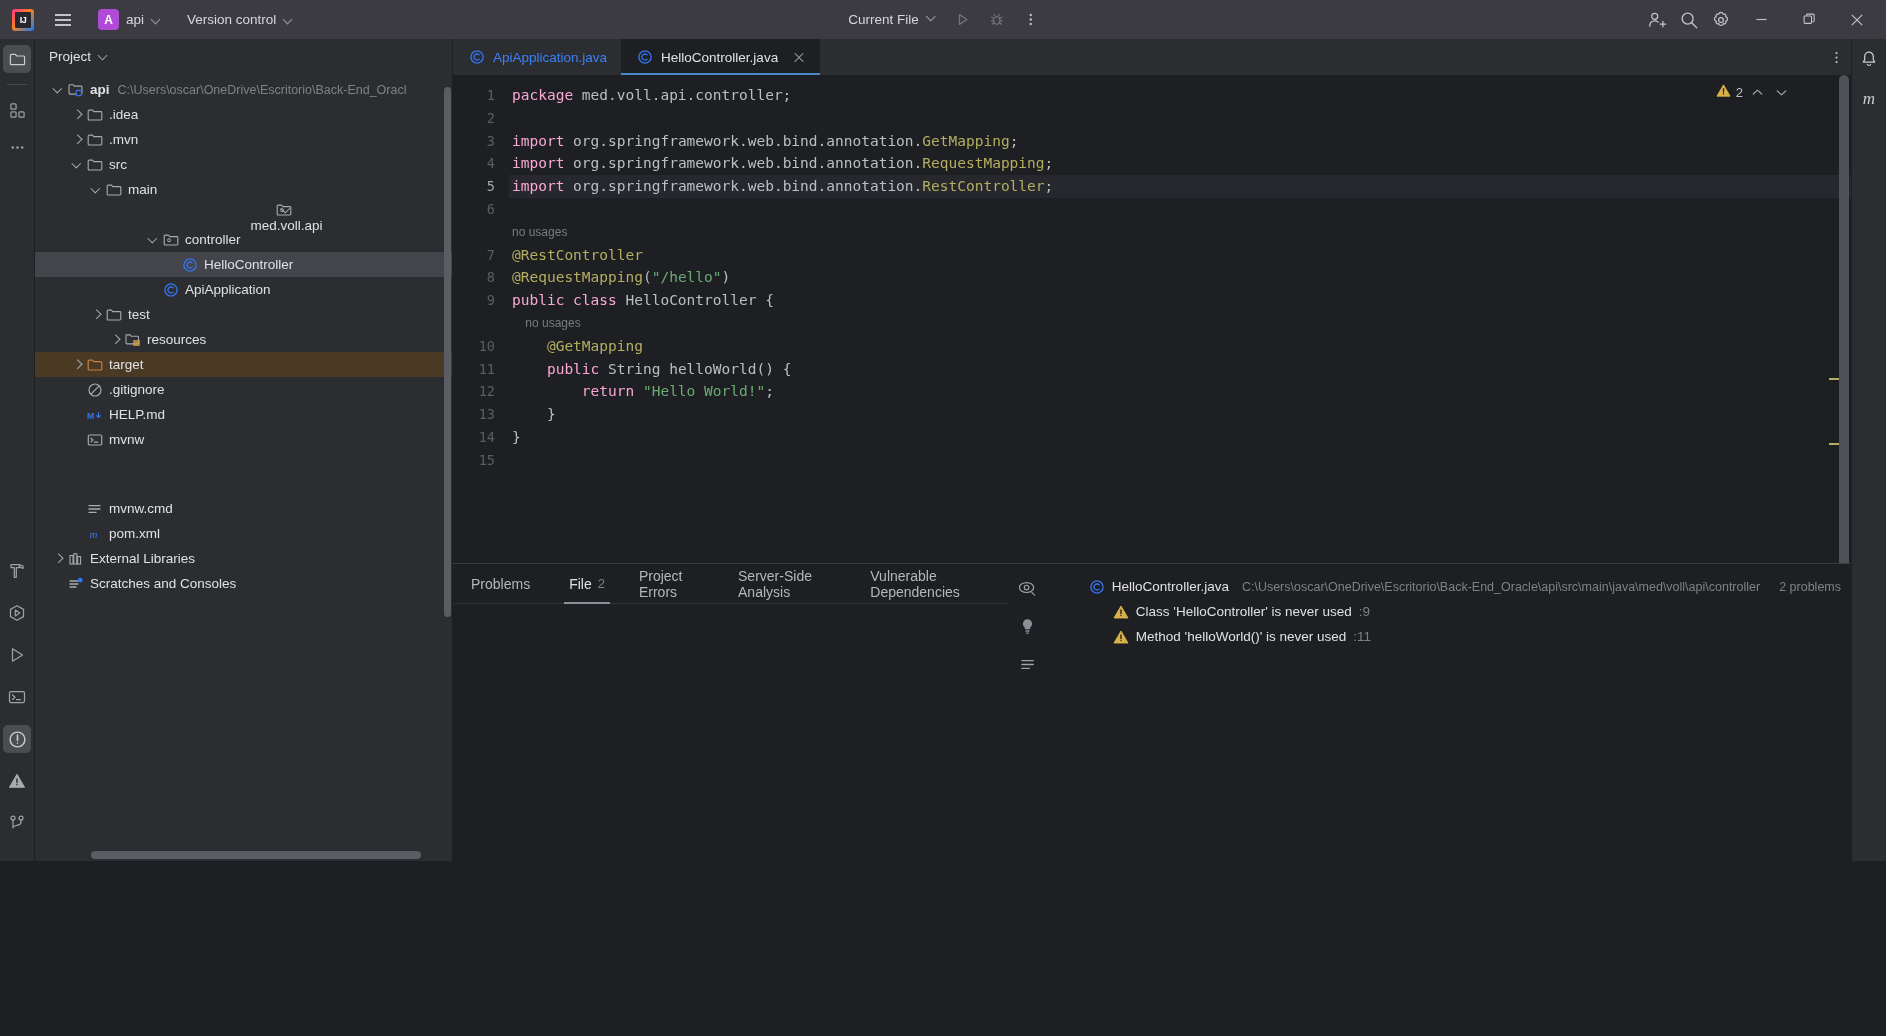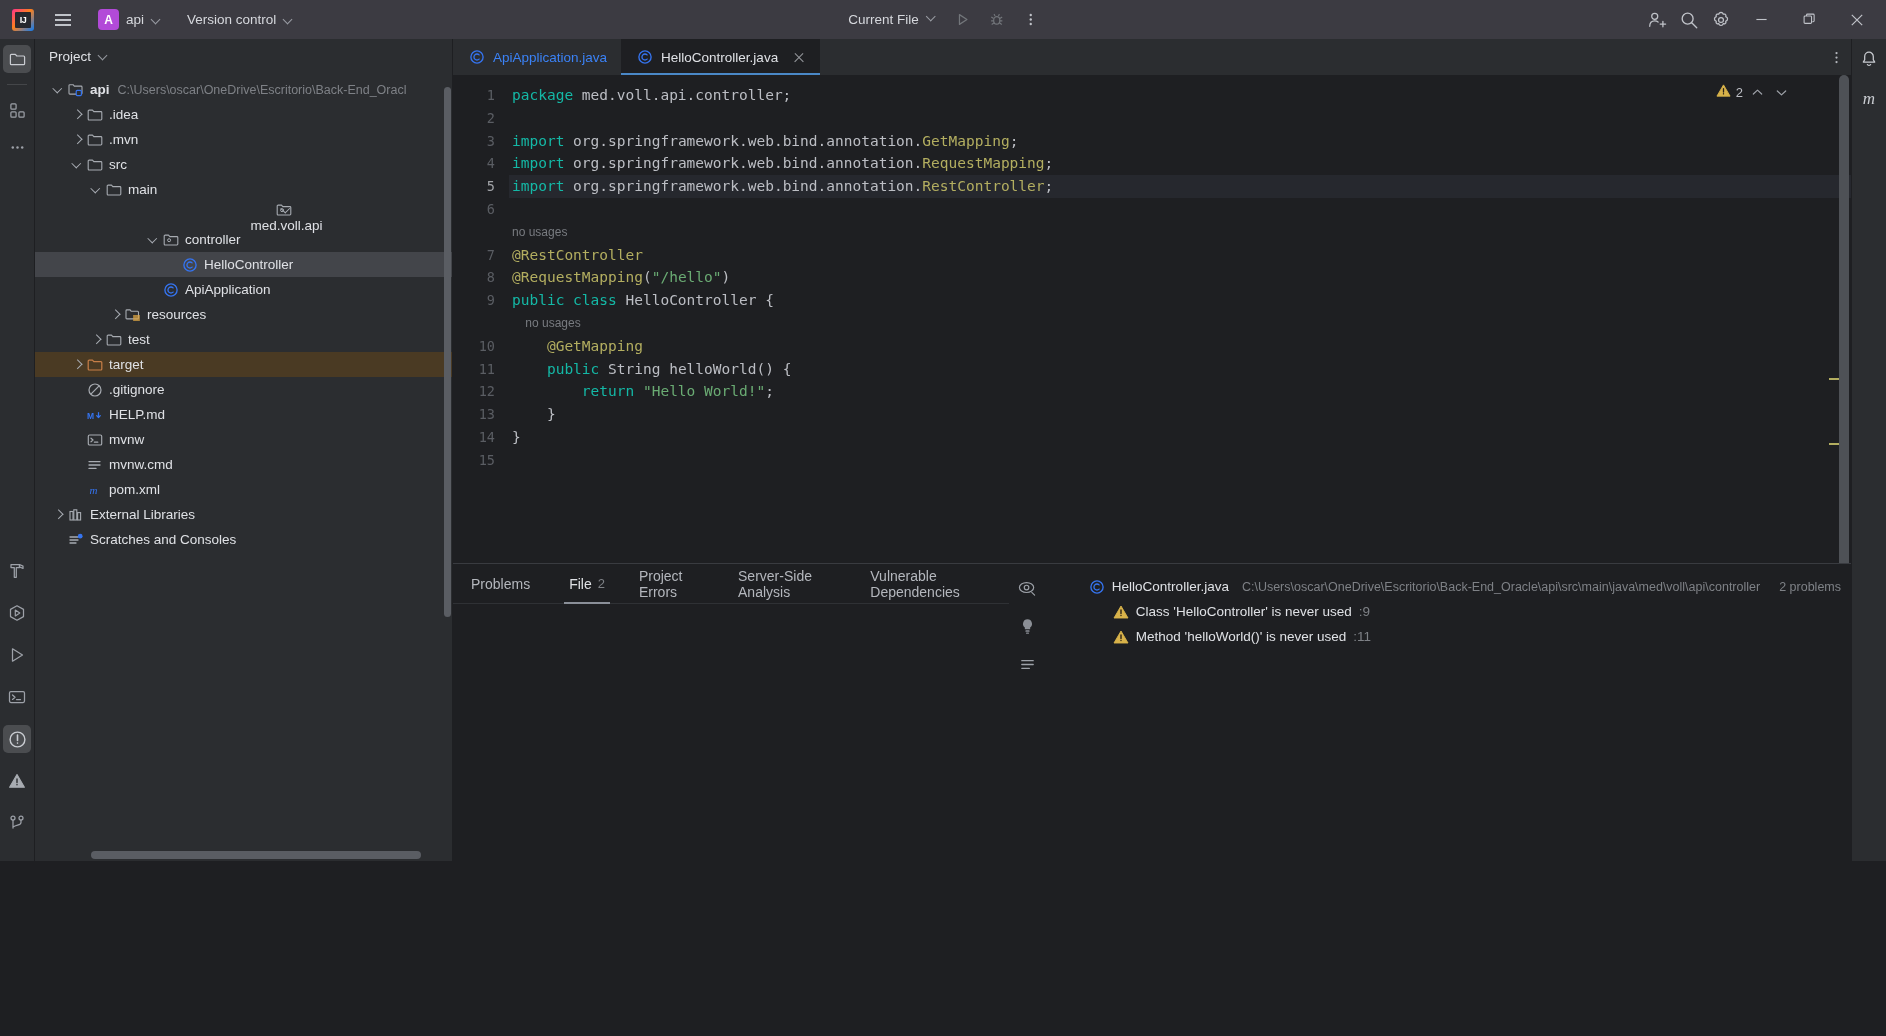--- a/index.html
+++ b/index.html
@@ -144,21 +144,21 @@
   }
   .gline { height: 22.8px; line-height: 22.8px; font-family: "DejaVu Sans Mono", monospace; font-size: 13.5px; color: #5a5d63; padding-right: 14px; }
   .gline.cur { color: #a1a3a7; }
   .code {
     flex: 1; padding-top: 9px; min-width: 0; position: relative;
     font-family: "DejaVu Sans Mono", monospace; font-size: 14.5px;
   }
   .cline { height: 22.8px; line-height: 22.8px; white-space: pre; padding-left: 3px; }
   .cline.cur { background: #26282e; }
   .hint { height: 22.8px; line-height: 22.8px; white-space: pre; padding-left: 3px; font-family: "Liberation Sans", sans-serif; font-size: 12px; color: #787b80; }
-  .kw { color: #14b8a6; }
+  .kw { color: #f9a8d4; }
   .ann { color: #b3ae60; }
   .cls { color: #bcbec4; }
   .str { color: #6aab73; }
   .pl { color: #bcbec4; }
   .mth { color: #bcbec4; }
 
   .inspect-widget {
     position: absolute; right: 60px; top: 8px;
     display: flex; align-items: center; gap: 5px; z-index: 5;
   }
@@ -445,39 +445,39 @@
           <div class="trow" style="padding-left: 111px;">
             <span class="tarrow"></span>
             <span class="ticon">
               <svg width="16" height="16" viewBox="0 0 16 16">
                 <circle cx="8" cy="8" r="6.1" fill="none" stroke="#3574f0" stroke-width="1.35"></circle>
                 <path d="M10.1 5.9 a3 3 0 1 0 0 4.2" fill="none" stroke="#3574f0" stroke-width="1.35" stroke-linecap="round"></path>
               </svg>
             </span>
             <span class="tlabel">ApiApplication</span>
           </div>
+          <div class="trow" style="padding-left: 54px;">
+            <span class="tarrow closed"></span>
+            <span class="ticon">
+              <svg width="16" height="16" viewBox="0 0 16 16">
+                <path d="M1.2 4 a.9.9 0 0 1 .9-.9h3.4l1.3 1.5h7.1a.9.9 0 0 1 .9.9v6.6a.9.9 0 0 1-.9.9H2.1a.9.9 0 0 1-.9-.9z" fill="none" stroke="#a7abb1" stroke-width="1.1" stroke-linejoin="round"></path>
+              </svg>
+            </span>
+            <span class="tlabel">test</span>
+          </div>
           <div class="trow" style="padding-left: 73px;">
             <span class="tarrow closed"></span>
             <span class="ticon">
               <svg width="16" height="16" viewBox="0 0 16 16">
                 <path d="M1 3.8 a.9.9 0 0 1 .9-.9h3.2l1.2 1.4h6.3a.9.9 0 0 1 .9.9v5.8a.9.9 0 0 1-.9.9H1.9a.9.9 0 0 1-.9-.9z" fill="none" stroke="#a7abb1" stroke-width="1.1" stroke-linejoin="round"></path>
                 <path d="M8.6 9 h5.8 M8.6 11 h5.8 M8.6 13 h5.8" stroke="#d9a343" stroke-width="1.3" stroke-linecap="round"></path>
               </svg>
             </span>
             <span class="tlabel">resources</span>
           </div>
-          <div class="trow" style="padding-left: 54px;">
-            <span class="tarrow closed"></span>
-            <span class="ticon">
-              <svg width="16" height="16" viewBox="0 0 16 16">
-                <path d="M1.2 4 a.9.9 0 0 1 .9-.9h3.4l1.3 1.5h7.1a.9.9 0 0 1 .9.9v6.6a.9.9 0 0 1-.9.9H2.1a.9.9 0 0 1-.9-.9z" fill="none" stroke="#a7abb1" stroke-width="1.1" stroke-linejoin="round"></path>
-              </svg>
-            </span>
-            <span class="tlabel">test</span>
-          </div>
           <div class="trow excluded" style="padding-left: 35px;">
             <span class="tarrow closed"></span>
             <span class="ticon">
               <svg width="16" height="16" viewBox="0 0 16 16">
                 <path d="M1.2 4 a.9.9 0 0 1 .9-.9h3.4l1.3 1.5h7.1a.9.9 0 0 1 .9.9v6.6a.9.9 0 0 1-.9.9H2.1a.9.9 0 0 1-.9-.9z" fill="none" stroke="#c87f48" stroke-width="1.2" stroke-linejoin="round"></path>
               </svg>
             </span>
             <span class="tlabel">target</span>
           </div>
           <div class="trow" style="padding-left: 35px;">
@@ -503,21 +503,21 @@
           <div class="trow" style="padding-left: 35px;">
             <span class="tarrow"></span>
             <span class="ticon">
               <svg width="16" height="16" viewBox="0 0 16 16">
                 <rect x="1.3" y="3" width="13.4" height="10" rx="1.3" fill="none" stroke="#a7abb1" stroke-width="1.15"></rect>
                 <path d="M4 6.2 L6 8 L4 9.8 M7.4 10.2 h3.4" fill="none" stroke="#a7abb1" stroke-width="1.2" stroke-linecap="round" stroke-linejoin="round"></path>
               </svg>
             </span>
             <span class="tlabel">mvnw</span>
           </div>
-          <div class="trow" style="padding-left: 35px;">
+          <div class="trow" style="padding-left: 35px; margin-top: 44px;">
             <span class="tarrow"></span>
             <span class="ticon">
               <svg width="16" height="16" viewBox="0 0 16 16">
                 <path d="M2 4.6 h11 M2 8 h11 M2 11.4 h7" stroke="#a7abb1" stroke-width="1.3" stroke-linecap="round"></path>
               </svg>
             </span>
             <span class="tlabel">mvnw.cmd</span>
           </div>
           <div class="trow" style="padding-left: 35px;">
             <span class="tarrow"></span>

